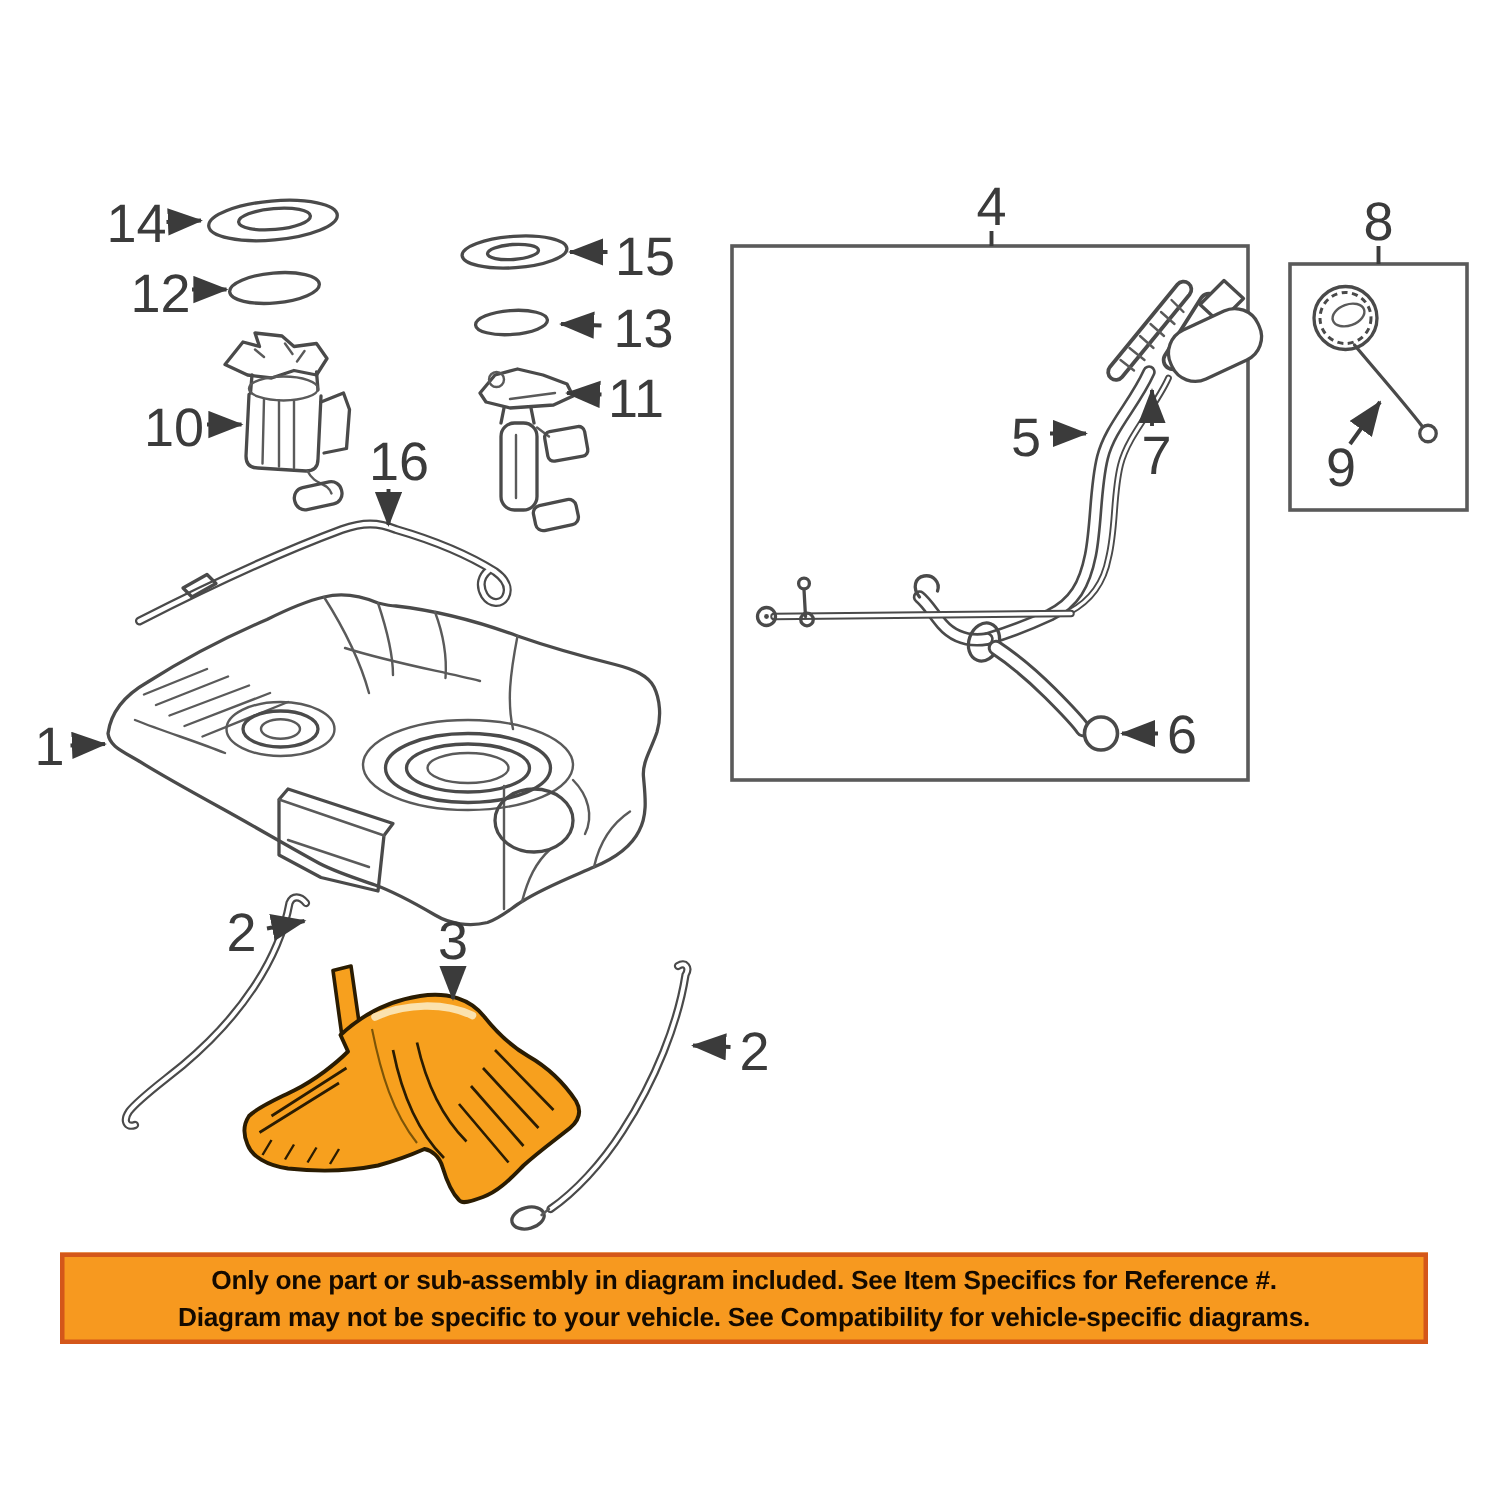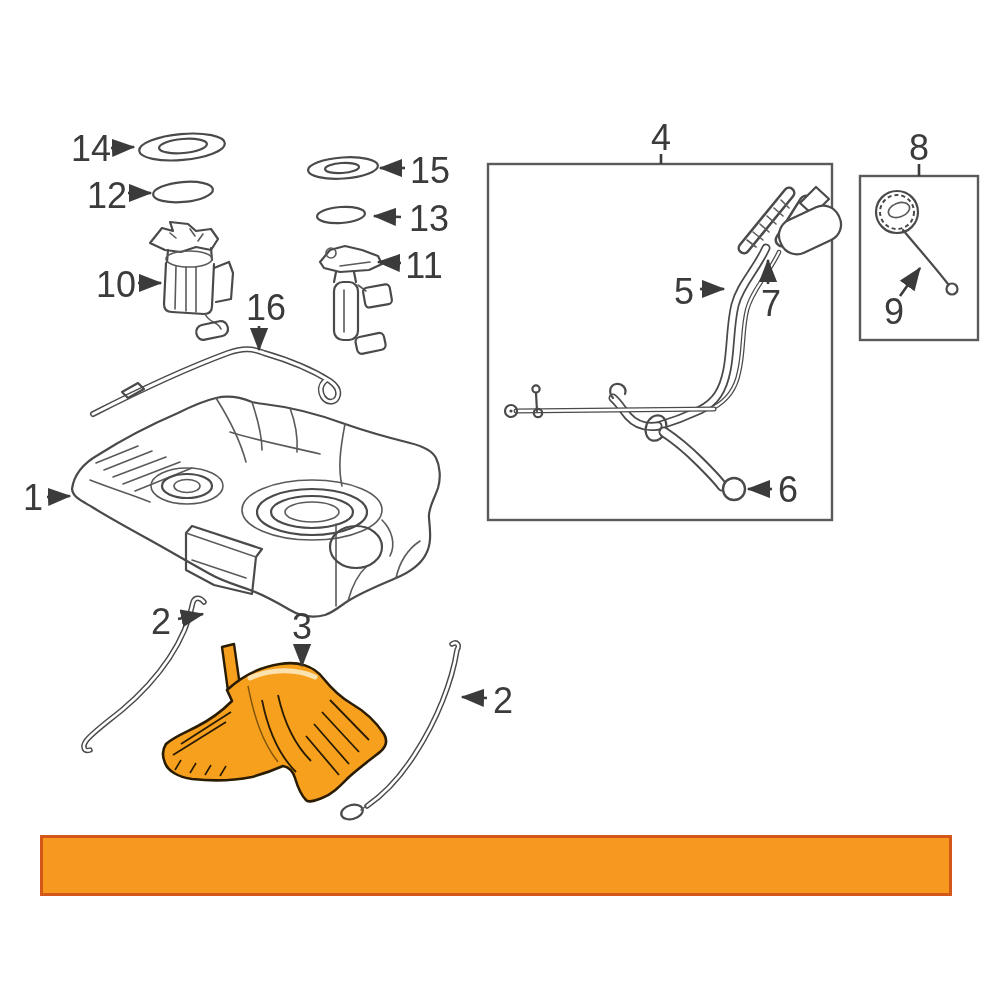--- a/index.html
+++ b/index.html
@@ -263,15 +263,17 @@
     <text class="callout-text" x="430" y="183" text-anchor="middle">15</text>
     <line class="leader" x1="405" y1="168" x2="380" y2="168" marker-end="url(#arrow)"></line>
   </g>
   <g>
     <text class="callout-text" x="266" y="320" text-anchor="middle">16</text>
     <line class="leader" x1="259" y1="326" x2="259" y2="350" marker-end="url(#arrow)"></line>
   </g>
 </svg>
 
 <div id="banner">
+  <div class="banner-line">Only one part or sub-assembly in diagram included. See Item Specifics for Reference #.</div>
+  <div class="banner-line">Diagram may not be specific to your vehicle. See Compatibility for vehicle-specific diagrams.</div>
 </div>
 
 </div>
 
 </body></html>

